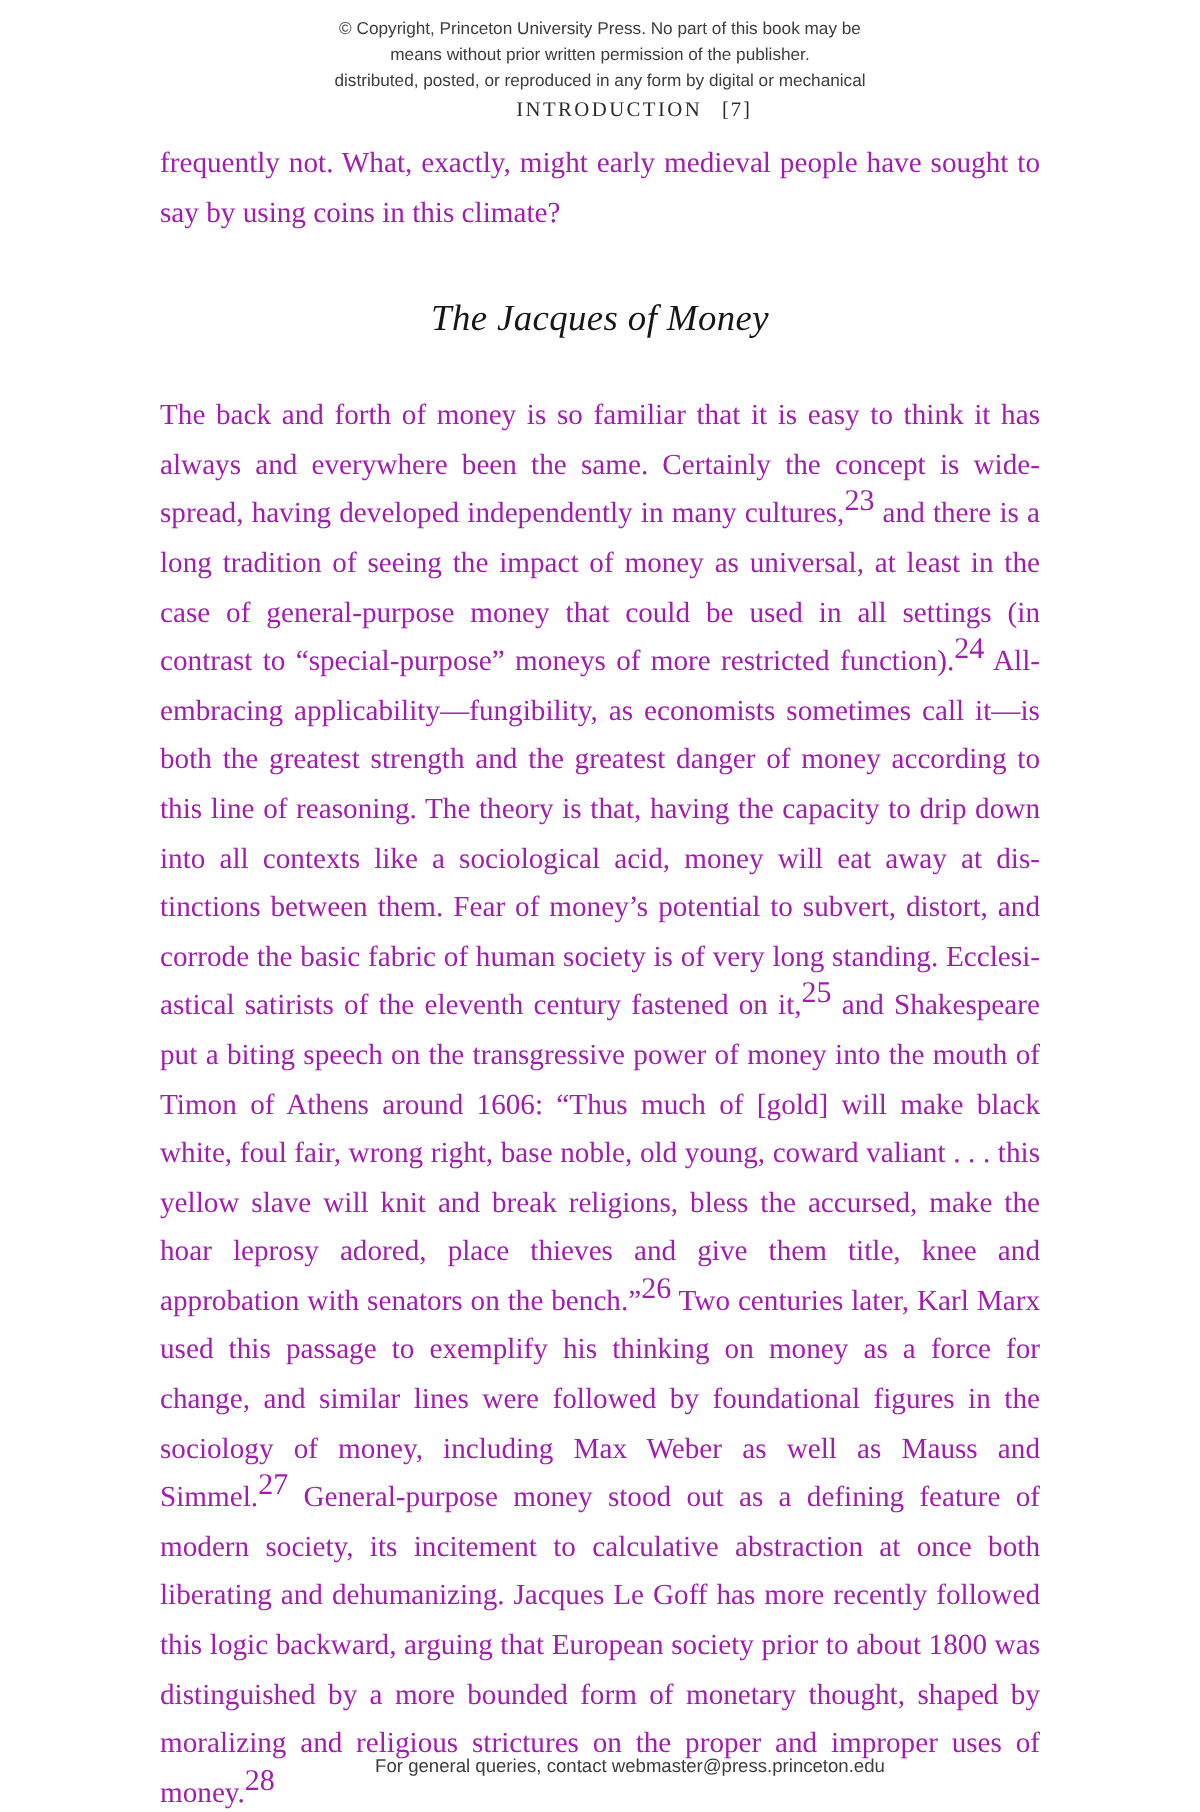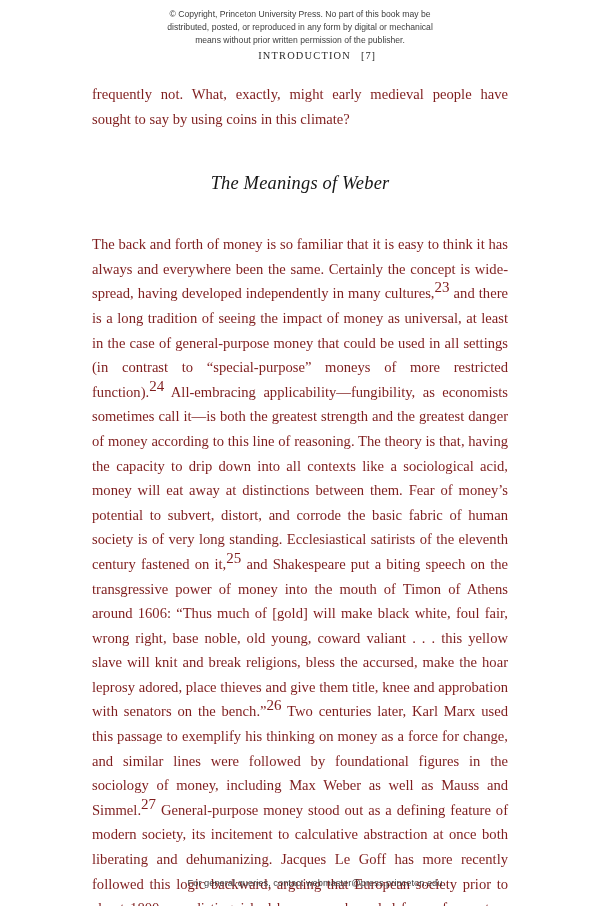--- a/index.html
+++ b/index.html
@@ -65,27 +65,27 @@
 
   
   .column {
     position: absolute;
     left: 80px;
     top: 70px;
     width: 440px;
   }
 
   p.body-text {
-    margin: 12px;
+    margin: 0;
     font-size: 14.6px;
     line-height: 24.6px;
     text-align: justify;
     text-justify: inter-word;
     hyphens: manual;
-    color: #7f1d1d;
+    color: #a21caf;
   }
 
   .section-heading {
     margin: 0;
     font-style: italic;
     font-size: 18.4px;
     text-align: center;
     font-weight: normal;
     color: #161616;
     letter-spacing: 0.2px;
@@ -111,33 +111,33 @@
     color: #3c3c3c;
   }
 </style>
 </head>
 <body>
 
 <div class="page">
 
   <div class="copyright-block">
     <span class="cline">© Copyright, Princeton University Press. No part of this book may be</span>
+    <span class="cline">means without prior written permission of the publisher.</span>
     <span class="cline">distributed, posted, or reproduced in any form by digital or mechanical</span>
-    <span class="cline">means without prior written permission of the publisher.</span>
   </div>
 
   <div class="running-head">
     <span class="rh-title">INTRODUCTION</span><span class="rh-folio">[7]</span>
   </div>
 
   <div class="column">
 
     <p class="body-text">frequently not. What, exactly, might early medieval people have sought to say by using coins in this climate?</p>
 
-    <h2 class="section-heading">The Meanings of Weber</h2>
+    <h2 class="section-heading">The Jacques of Money</h2>
 
     <p class="body-text"><span>The back and forth of money is so familiar that it is easy to think it has always and everywhere been the same. Certainly the concept is wide­spread, having developed independently in many cultures,</span><sup class="fn">23</sup><span> and there is a long tradition of seeing the impact of money as universal, at least in the case of general-purpose money that could be used in all settings (in contrast to “special-purpose” moneys of more restricted function).</span><sup class="fn">24</sup><span> All-embracing applicability—fungibility, as economists sometimes call it—is both the greatest strength and the greatest danger of money according to this line of reasoning. The theory is that, having the capacity to drip down into all contexts like a sociological acid, money will eat away at dis­tinctions between them. Fear of money’s potential to subvert, distort, and corrode the basic fabric of human society is of very long standing. Ecclesi­astical satirists of the eleventh century fastened on it,</span><sup class="fn">25</sup><span> and Shakespeare put a biting speech on the transgressive power of money into the mouth of Timon of Athens around 1606: “Thus much of [gold] will make black white, foul fair, wrong right, base noble, old young, coward valiant . . . this yellow slave will knit and break religions, bless the accursed, make the hoar leprosy adored, place thieves and give them title, knee and approbation with senators on the bench.”</span><sup class="fn">26</sup><span> Two centuries later, Karl Marx used this passage to exemplify his thinking on money as a force for change, and similar lines were followed by foundational figures in the sociology of money, including Max Weber as well as Mauss and Simmel.</span><sup class="fn">27</sup><span> General-purpose money stood out as a defining feature of modern society, its incitement to calculative abstraction at once both liberating and dehumanizing. Jacques Le Goff has more recently followed this logic backward, arguing that European society prior to about 1800 was distinguished by a more bounded form of monetary thought, shaped by moralizing and religious strictures on the proper and improper uses of money.</span><sup class="fn">28</sup></p>
 
   </div>
 
   <div class="page-footer">For general queries, contact webmaster@press.princeton.edu</div>
 
 </div>
 
 </body></html>

